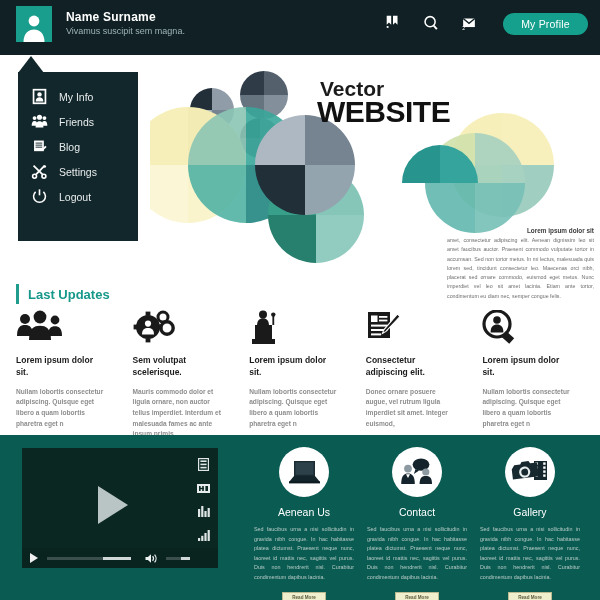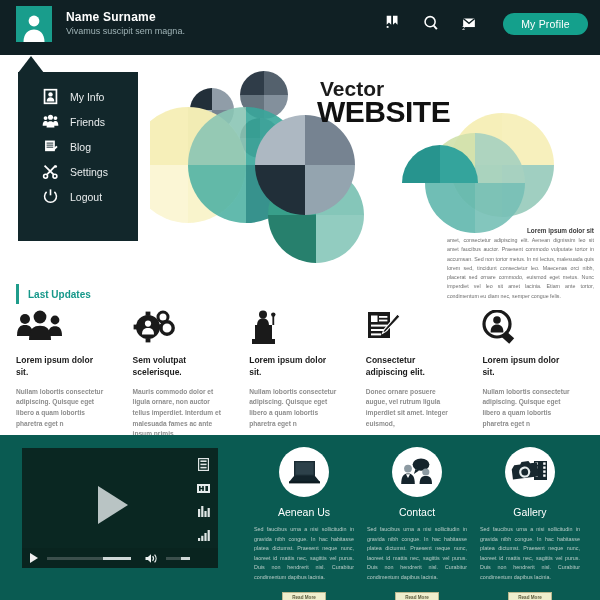--- a/index.html
+++ b/index.html
@@ -41,21 +41,21 @@
     position:absolute; left:18px; top:72px; width:120px; height:169px;
     background:#12272b;
   }
   .sidebar-notch {
     position:absolute; left:18px; top:56px; width:0; height:0;
     border-left:13px solid transparent; border-right:13px solid transparent;
     border-bottom:17px solid #12272b;
   }
   .menu { padding-top:12px; }
   .menu-item {
-    display:flex; align-items:center; height:25px; padding-left:24px; cursor:pointer;
+    display:flex; align-items:center; height:25px; padding-left:13px; cursor:pointer;
   }
   .menu-ico { width:17px; height:17px; flex:0 0 17px; margin-right:11px; }
   .menu-label { font-size:10.5px; color:#e8eced; }
   .menu-item.active .menu-label { color:#21a08f; }
 
   
   .hero { position:absolute; left:150px; top:55px; width:450px; height:230px; }
   .hero svg { display:block; }
   .hero-vector {
     position:absolute; left:170px; top:22px; font-size:21px; font-weight:bold; color:#1b1b1b;
@@ -68,21 +68,21 @@
     position:absolute; right:6px; top:138px; font-size:22px; font-weight:bold; color:#151515;
   }
   .hero-body { position:absolute; right:6px; top:172px; width:147px; }
   .hero-body-title { font-size:6.4px; font-weight:bold; color:#3b3b3b; text-align:right; margin-bottom:2px; }
   .hero-body-text { font-size:5.3px; line-height:1.75; color:#6e6e6e; text-align:justify; }
 
   
   .updates { position:absolute; left:0; top:282px; width:600px; height:150px; }
   .updates-head { position:absolute; left:16px; top:2px; display:flex; align-items:center; }
   .accent-bar { width:3px; height:20px; background:#1f9c8b; margin-right:9px; }
-  .updates-title { font-size:10px; font-weight:bold; color:#16988a; }
+  .updates-title { font-size:13px; font-weight:bold; color:#16988a; }
 
   .cols { position:absolute; left:16px; top:28px; width:575px; display:flex; gap:8px; }
   .col { width:115px; padding-right:18px; }
   .col-ico { height:36px; margin-bottom:8px; }
   .col-ico svg { display:block; }
   .col-title { font-size:8.5px; font-weight:bold; color:#1c1c1c; line-height:1.45; margin-bottom:8px; }
   .col-text { font-size:6.6px; font-weight:bold; color:#8d8d8d; line-height:1.62; }
 
   
   .bottom { position:absolute; left:0; top:435px; width:600px; height:165px; background:#0a5b52; }

